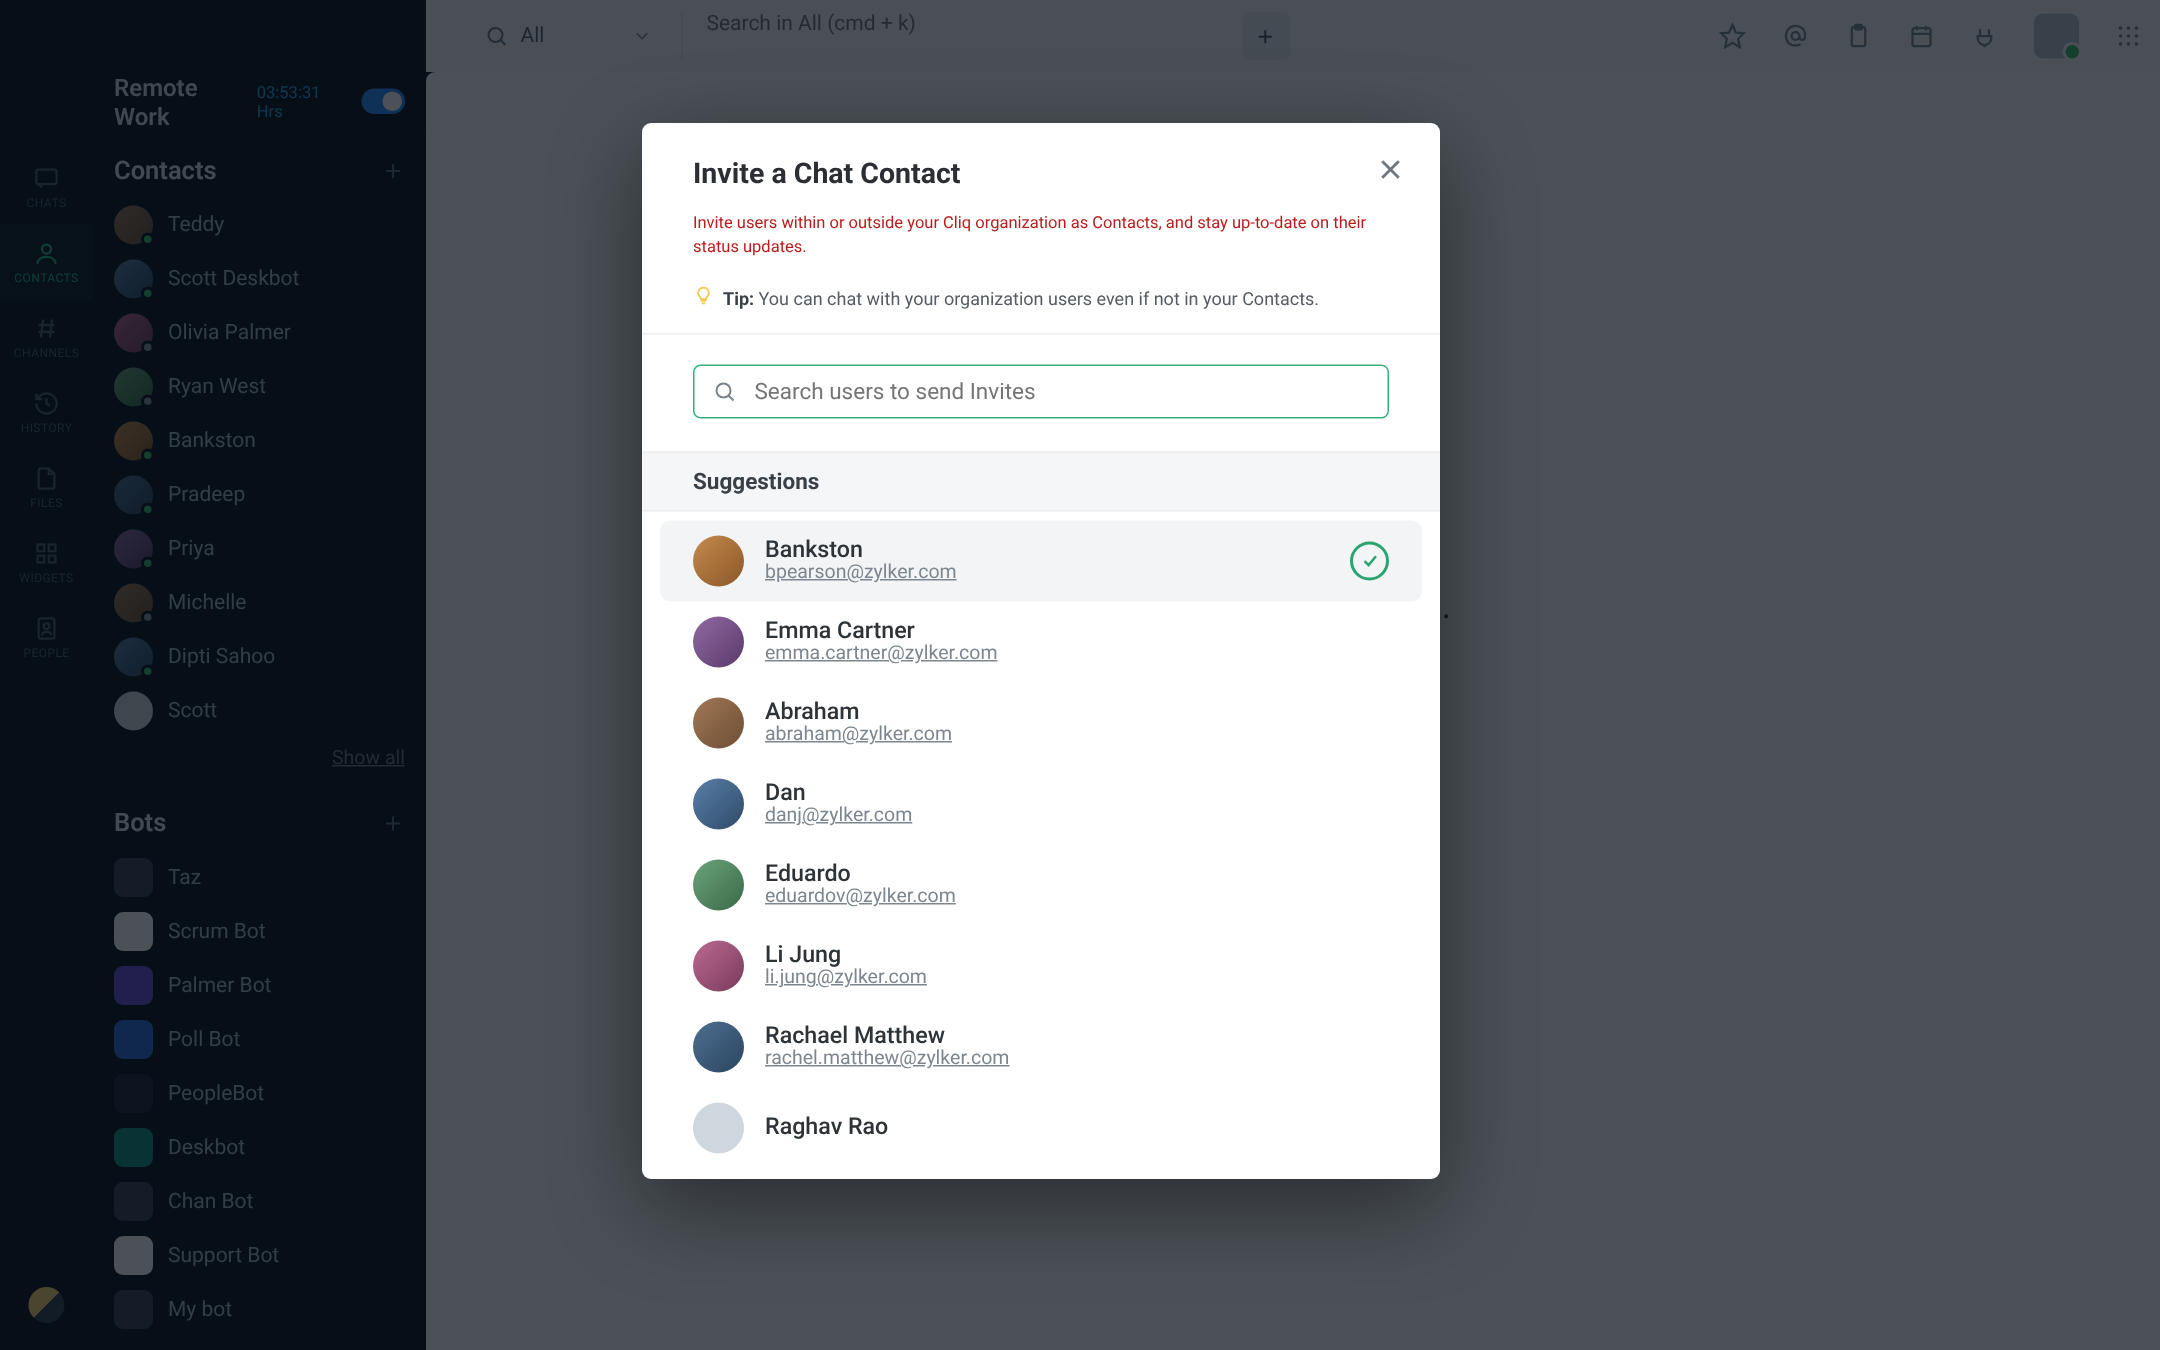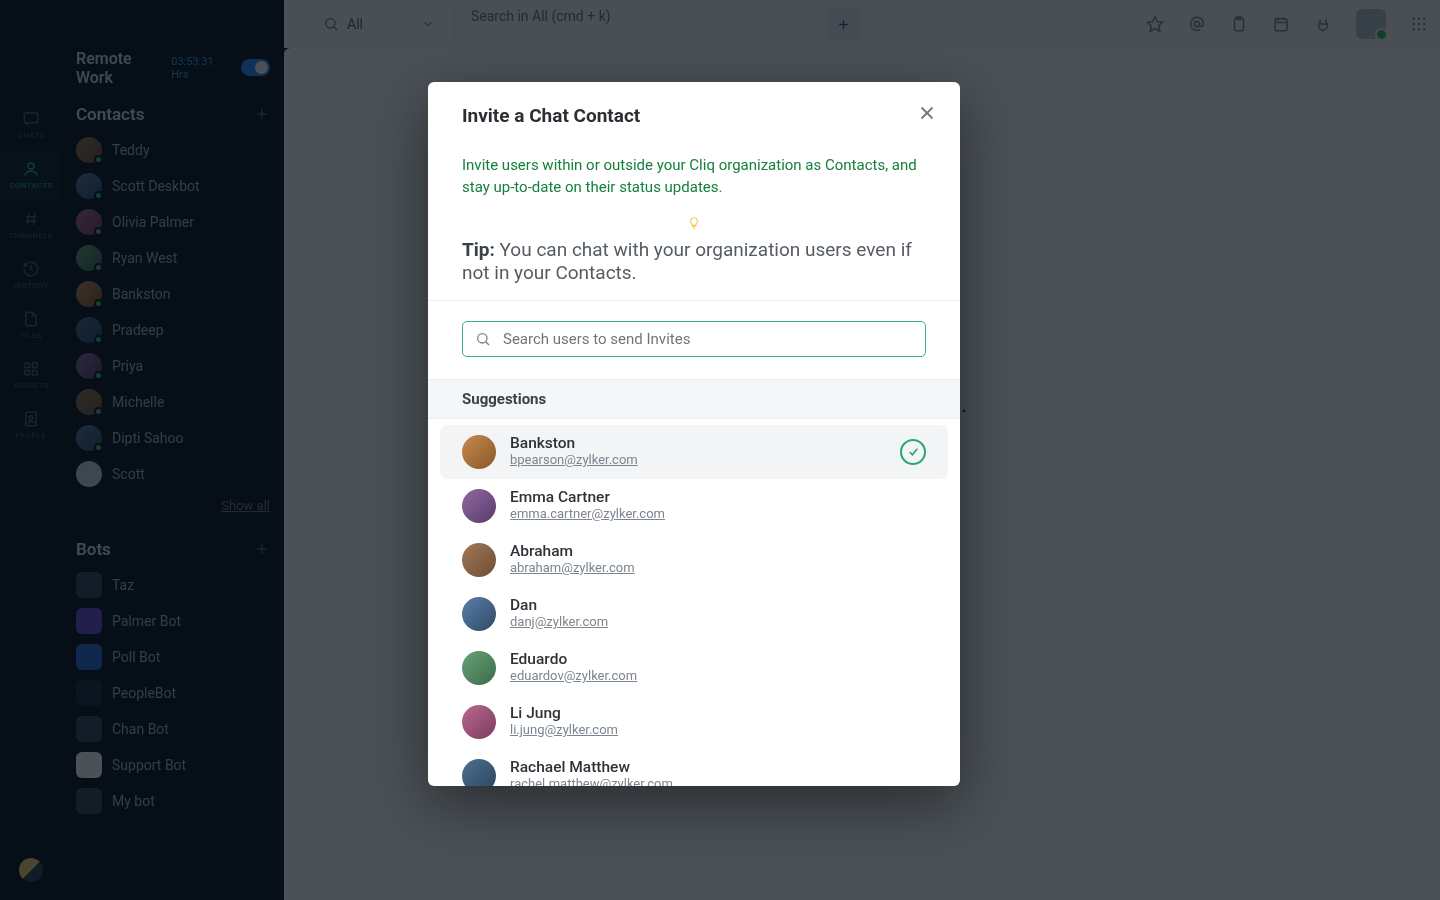--- a/index.html
+++ b/index.html
@@ -66,22 +66,22 @@
   
   .main{position:absolute;left:284px;top:48px;right:0;bottom:0;background:#ffffff;border-top-left-radius:6px;overflow:hidden;}
   .quote{position:absolute;left:50%;top:44%;transform:translate(-50%,-50%);text-align:center;color:#34404a;font-size:32px;font-weight:300;line-height:1.35;white-space:nowrap;}
   
   .overlay{position:absolute;inset:0;background:rgba(6,14,22,.72);}
   
   .modal{position:absolute;left:428px;top:82px;width:532px;height:704px;background:var(--modal-bg);border-radius:6px;box-shadow:0 18px 60px rgba(0,0,0,.45);overflow:hidden;display:flex;flex-direction:column;}
   .modal-head{padding:22px 34px 16px;}
   .modal-title{font-size:19px;font-weight:700;color:#2b2f33;}
   .modal-close{position:absolute;right:22px;top:20px;width:22px;height:22px;color:#6e7780;cursor:pointer;}
-  .modal-desc{font-size:15px;color:#15803d;line-height:1.45;margin-top:28px;}
-  .modal-tip{display:flex;gap:6px;font-size:19px;color:#555c63;margin-top:14px;align-items:center;flex-direction:column;}
+  .modal-desc{font-size:11px;color:#b91c1c;line-height:1.45;margin-top:14px;}
+  .modal-tip{display:flex;gap:6px;font-size:12px;color:#555c63;margin-top:14px;align-items:flex-end;}
   .tip-bulb{width:14px;height:18px;color:#f2c94c;flex:none;margin-top:1px;}
   .tip-label{font-weight:700;color:#3a4047;}
   .search-section{padding:20px 34px 22px;border-top:1px solid var(--divider);}
   .modal-search{display:flex;align-items:center;gap:10px;height:36px;border:1.5px solid #34b27b;border-radius:5px;padding:0 12px;}
   .modal-search .sicon{width:16px;height:16px;color:#7a838c;}
   .modal-search input{border:none;outline:none;flex:1;font-size:15px;color:#444b52;}
   .sugg-head{background:var(--modal-grey);padding:10px 34px;font-size:15px;font-weight:700;color:#3a4047;border-top:1px solid var(--divider);border-bottom:1px solid var(--divider);}
   .sugg-list{flex:1;overflow:hidden;padding:6px 12px 0;}
   .sugg-item{display:flex;align-items:center;gap:14px;padding:10px 22px;border-radius:7px;cursor:pointer;}
   .sugg-item.selected{background:#f2f4f6;}
@@ -273,30 +273,38 @@
       <svg class="plus-mini" viewBox="0 0 24 24" fill="none" stroke="currentColor" stroke-width="2">
           <line x1="12" y1="5" x2="12" y2="19"></line>
           <line x1="5" y1="12" x2="19" y2="12"></line>
         </svg>
     </div>
     <div class="list-item">
         <div class="avatar sq bot-grey"></div>
         <span class="item-label">Taz</span>
       </div>
     <div class="list-item">
+        <div class="avatar sq bot-white"></div>
+        <span class="item-label">Scrum Bot</span>
+      </div>
+    <div class="list-item">
         <div class="avatar sq bot-purple"></div>
         <span class="item-label">Palmer Bot</span>
       </div>
     <div class="list-item">
         <div class="avatar sq bot-blue"></div>
         <span class="item-label">Poll Bot</span>
       </div>
     <div class="list-item">
         <div class="avatar sq bot-dark"></div>
         <span class="item-label">PeopleBot</span>
+      </div>
+    <div class="list-item">
+        <div class="avatar sq bot-teal"></div>
+        <span class="item-label">Deskbot</span>
       </div>
     <div class="list-item">
         <div class="avatar sq bot-grey"></div>
         <span class="item-label">Chan Bot</span>
       </div>
     <div class="list-item">
         <div class="avatar sq bot-white"></div>
         <span class="item-label">Support Bot</span>
       </div>
     <div class="list-item">

